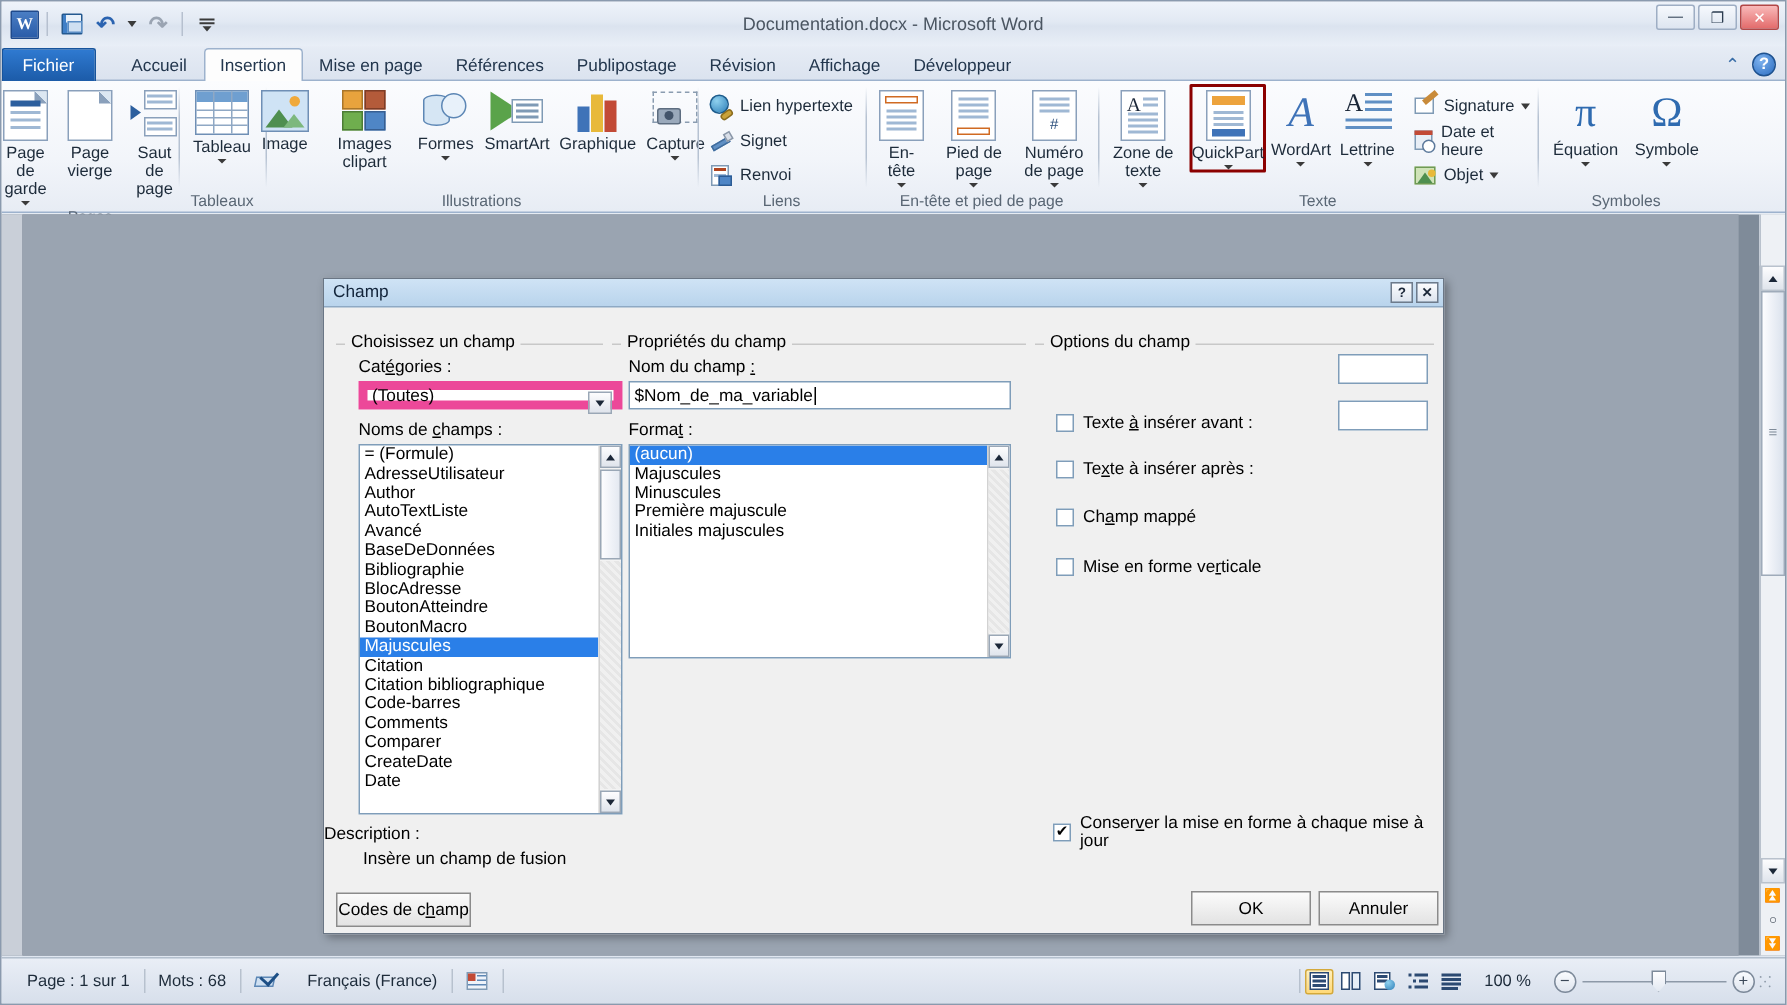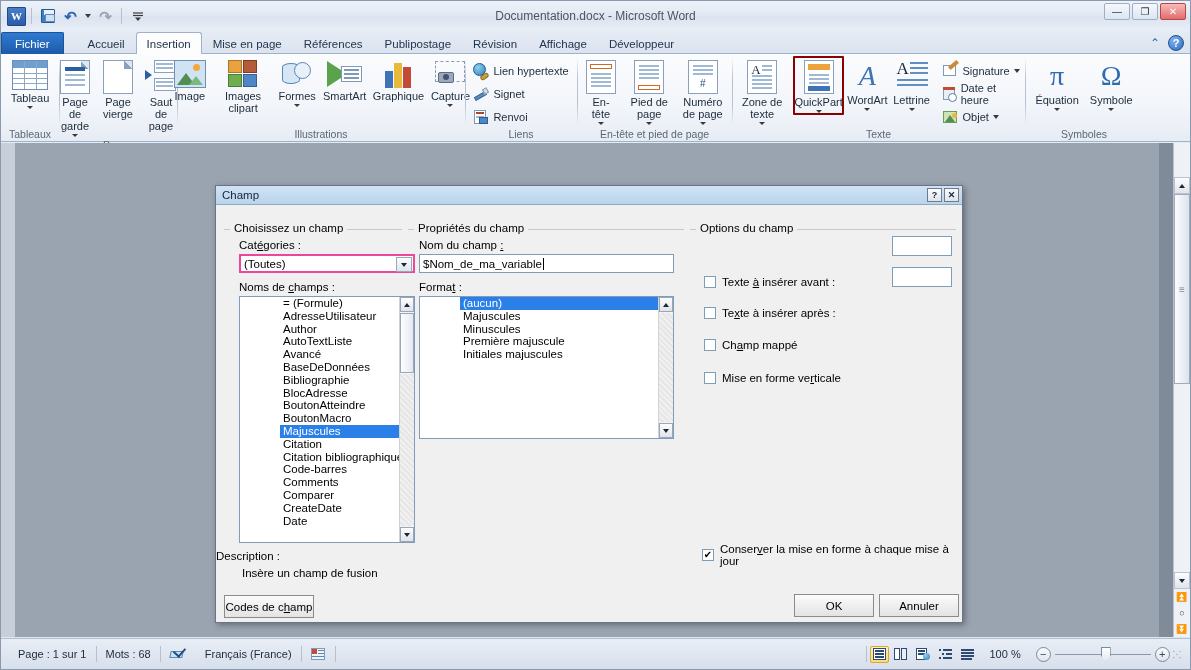--- a/index.html
+++ b/index.html
@@ -225,37 +225,37 @@
     font-size:9px; font-weight:bold; color:#1b2738; margin-left:2px;
   }
   .dlg-body { position:relative; width:100%; height:calc(100% - 19px); }
   .grpbox { position:absolute; }
   .grp-legend { position:absolute; top:-7px; left:6px; background:#f0f0f0; padding:0 4px; font-size:11.5px; }
   .grp-frame-topline{ position:absolute; left:0; right:0; top:0; height:1px; background:#c8c8c8;}
   .lbl { font-size:11.5px; color:#000; }
   .u { text-decoration: underline; }
 
   select.combo, .combo {
-    width:175px;height:19px; border:2px solid #ec4899; background:#fff;
+    width:175px;height:19px; border:6px solid #ec4899; background:#fff;
     font-family:"Liberation Sans",sans-serif; font-size:11.5px;
     display:flex; align-items:center; padding-left:3px; position:relative;
   }
   .combo-arrow {
     position:absolute; right:1px; top:1px; width:16px; height:15px;
     background: linear-gradient(to bottom,#fdfdfe,#dfe4ec);
     border:1px solid #9aa7b6;
     display:flex;align-items:center;justify-content:center;
   }
   .caret-dn { width:0;height:0;border-left:3.5px solid transparent;border-right:3.5px solid transparent;border-top:4px solid #1b2738; }
   .caret-up { width:0;height:0;border-left:3.5px solid transparent;border-right:3.5px solid transparent;border-bottom:4px solid #1b2738; }
 
   .listbox {
     border:1px solid #7f9db9; background:#fff; position:relative; overflow:hidden;
   }
-  .lb-items { position:absolute; left:0; top:0; right:15px; bottom:0; overflow:hidden;margin-left:40px; }
+  .lb-items { position:absolute; left:0; top:0; right:15px; bottom:0; overflow:hidden; }
   .lb-item { height:12.8px; line-height:12.8px; padding-left:3px; font-size:11.5px; white-space:nowrap; }
   .lb-item.sel { background:#2a7fe8; color:#fff; }
   .lb-scroll { position:absolute; right:0; top:0; width:15px; bottom:0; background:#f3f3f3; border-left:1px solid #d2d2d2;}
   .lb-sb-btn { height:15px; background:linear-gradient(to bottom,#fdfdfe,#dfe4ec); border:1px solid #9aa7b6; display:flex;align-items:center;justify-content:center;}
   .lb-sb-thumb { position:absolute; left:0; right:0; background:linear-gradient(to right,#fdfdff,#e4e9f1); border:1px solid #9aa7b6; }
   .lb-sb-track { position:absolute; left:0;right:0; background: repeating-linear-gradient(45deg,#f0f0f0,#f0f0f0 2px,#e6e6e6 2px,#e6e6e6 4px); }
 
   .textbox {
     border:1px solid #7f9db9; background:#fff; height:19px;
     display:flex; align-items:center; padding-left:3px;
@@ -326,40 +326,20 @@
     <div class="tab">Affichage</div>
     <div class="tab">Développeur</div>
     <div class="tabstrip-right">
       <span class="minrib">⌃</span>
       <span class="helpq">?</span>
     </div>
   </div>
 
   <div class="ribbon">
 
-    <div class="rgroup" style="width:58px">
-      <div class="rgroup-items">
-        <div class="rbtn">
-          <span class="ic" style="width:36px;height:30px;background:#fff;border:1px solid #6f8fb5">
-            <span style="position:absolute;left:0;top:0;right:0;height:7px;background:#6f9fd0"></span>
-            <span style="position:absolute;left:0;right:0;top:12px;height:1px;background:#8fa8c4"></span>
-            <span style="position:absolute;left:0;right:0;top:17px;height:1px;background:#8fa8c4"></span>
-            <span style="position:absolute;left:0;right:0;top:22px;height:1px;background:#8fa8c4"></span>
-            <span style="position:absolute;top:0;bottom:0;left:11px;width:1px;background:#8fa8c4"></span>
-            <span style="position:absolute;top:0;bottom:0;left:23px;width:1px;background:#8fa8c4"></span>
-          </span>
-          <span class="rbtn-cap">
-              <span class="rbtn-lbl">Tableau</span>
-              <span class="drop-caret"></span>
-            </span>
-        </div>
-      </div>
-      <div class="rgroup-label">Tableaux</div>
-    </div>
-
     <div class="rgroup" style="width:118px">
       <div class="rgroup-items">
         <div class="rbtn">
           <span class="page-ic">
             <span class="corner"></span>
             <span class="ln" style="top:6px;background:#2c5f9e;height:4px;"></span>
             <span class="ln" style="top:13px"></span>
               <span class="ln" style="top:18px"></span>
             <span class="ln" style="top:23px"></span>
           </span>
@@ -381,20 +361,40 @@
             <span style="position:absolute;left:11px;top:7px;width:17px;height:2px;background:#9fb8d4"></span>
             <span style="position:absolute;left:9px;top:18px;width:22px;height:13px;background:#fff;border:1px solid #8aa0bb"></span>
             <span style="position:absolute;left:11px;top:21px;width:17px;height:2px;background:#9fb8d4"></span>
             <span style="position:absolute;left:11px;top:25px;width:17px;height:2px;background:#9fb8d4"></span>
             <span style="position:absolute;left:0px;top:10px;width:0;height:0;border-top:5px solid transparent;border-bottom:5px solid transparent;border-left:7px solid #2c5f9e"></span>
           </span>
           <span class="rbtn-lbl">Saut de page</span>
         </div>
       </div>
       <div class="rgroup-label">Pages</div>
+    </div>
+
+    <div class="rgroup" style="width:58px">
+      <div class="rgroup-items">
+        <div class="rbtn">
+          <span class="ic" style="width:36px;height:30px;background:#fff;border:1px solid #6f8fb5">
+            <span style="position:absolute;left:0;top:0;right:0;height:7px;background:#6f9fd0"></span>
+            <span style="position:absolute;left:0;right:0;top:12px;height:1px;background:#8fa8c4"></span>
+            <span style="position:absolute;left:0;right:0;top:17px;height:1px;background:#8fa8c4"></span>
+            <span style="position:absolute;left:0;right:0;top:22px;height:1px;background:#8fa8c4"></span>
+            <span style="position:absolute;top:0;bottom:0;left:11px;width:1px;background:#8fa8c4"></span>
+            <span style="position:absolute;top:0;bottom:0;left:23px;width:1px;background:#8fa8c4"></span>
+          </span>
+          <span class="rbtn-cap">
+              <span class="rbtn-lbl">Tableau</span>
+              <span class="drop-caret"></span>
+            </span>
+        </div>
+      </div>
+      <div class="rgroup-label">Tableaux</div>
     </div>
 
     <div class="rgroup" style="width:288px">
       <div class="rgroup-items">
         <div class="rbtn">
           <span class="ic" style="width:32px;height:28px;background:#cfe3f5;border:1px solid #6f8fb5">
             <span style="position:absolute;right:5px;top:3px;width:7px;height:7px;border-radius:50%;background:#f0a93a"></span>
             <span style="position:absolute;left:2px;bottom:2px;width:0;height:0;border-left:9px solid transparent;border-right:9px solid transparent;border-bottom:12px solid #4f8f4f"></span>
             <span style="position:absolute;left:14px;bottom:2px;width:0;height:0;border-left:7px solid transparent;border-right:7px solid transparent;border-bottom:9px solid #7db87d"></span>
           </span>

